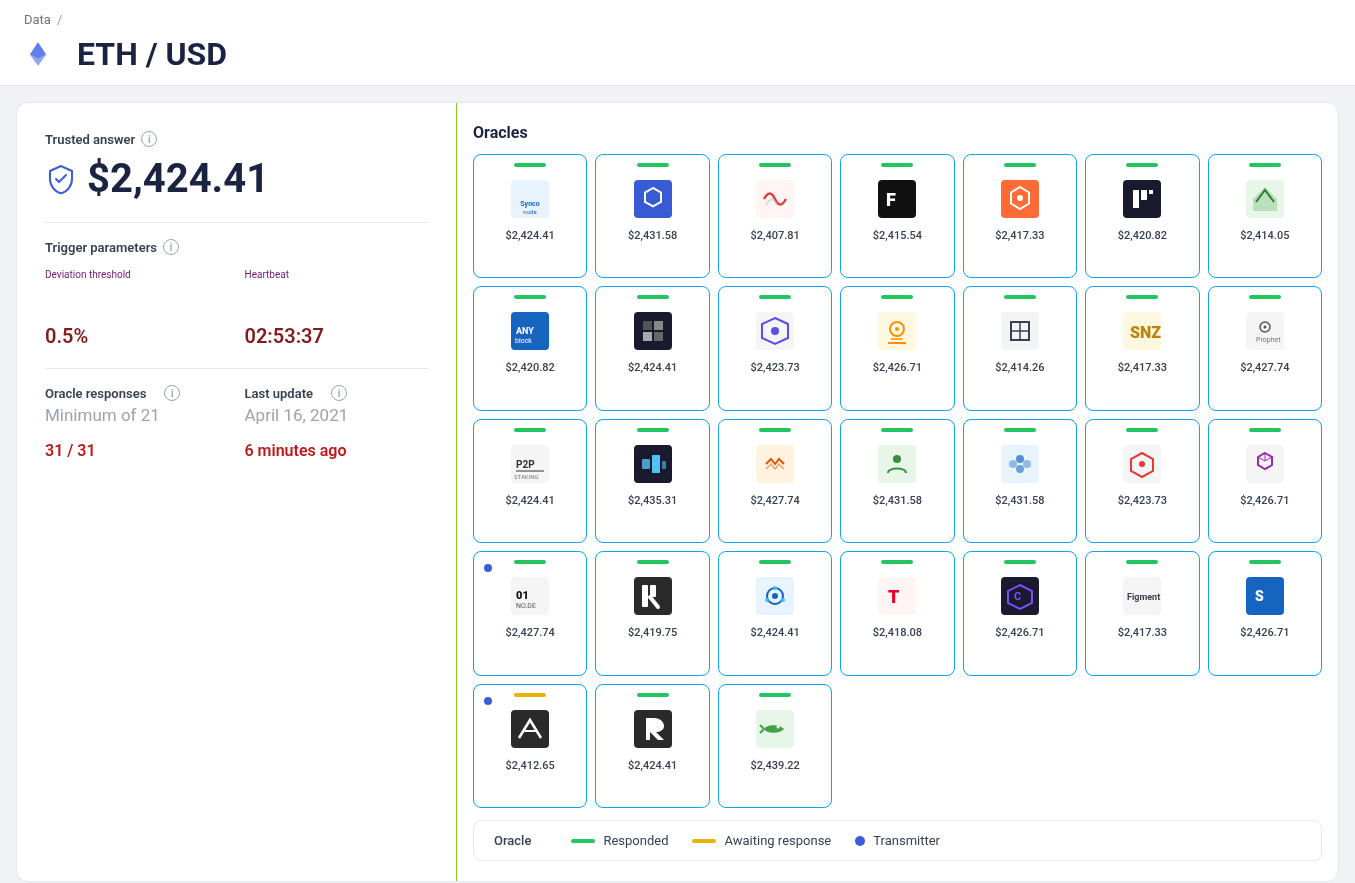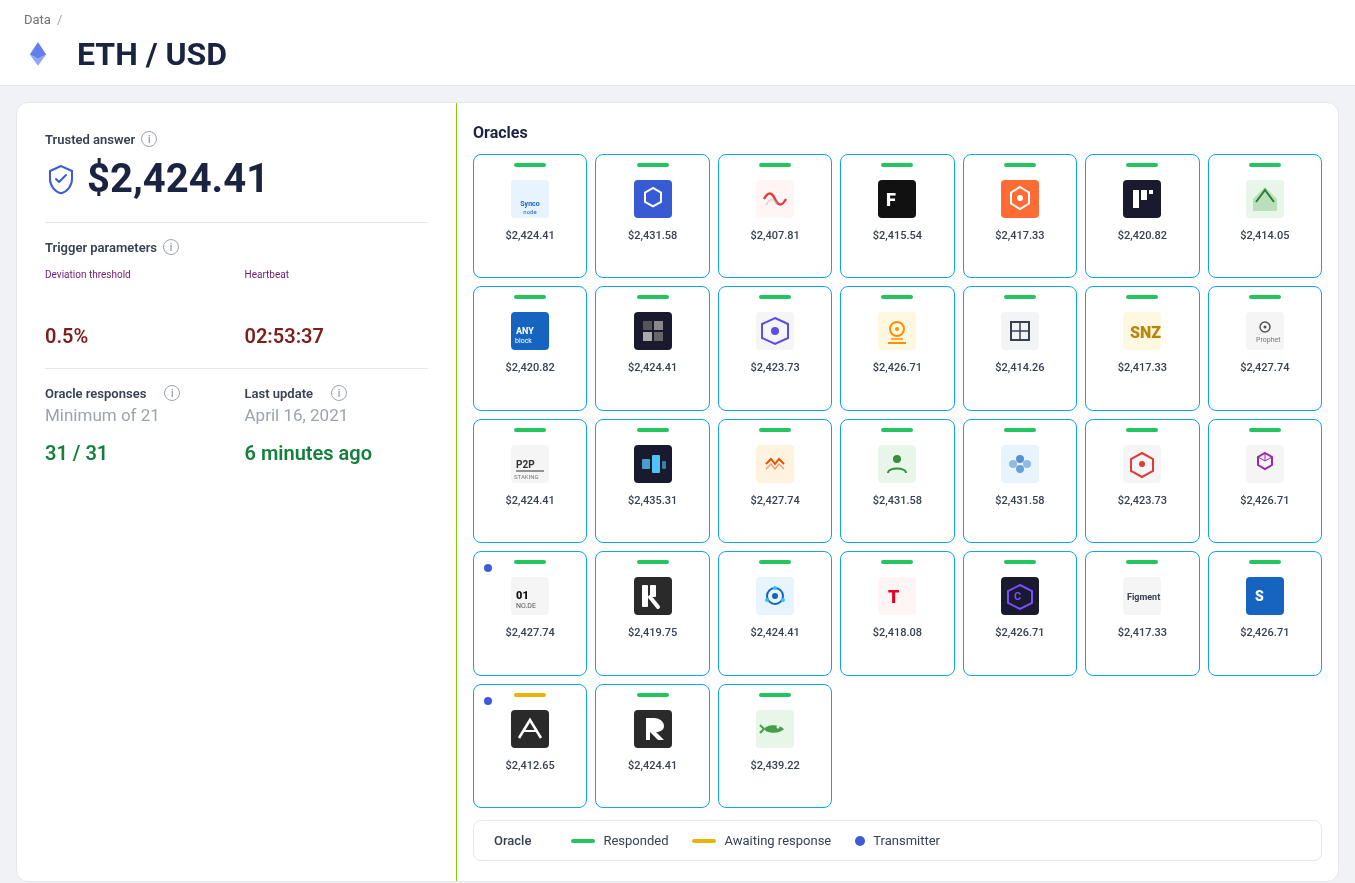--- a/index.html
+++ b/index.html
@@ -127,23 +127,23 @@
       align-items: center;
       gap: 18px;
       margin-bottom: 4px;
     }
     .oracle-sub {
       font-size: 17px;
       color: #9ca3af;
       margin-bottom: 16px;
     }
     .oracle-value {
-      font-size: 20px;
+      font-size: 16px;
       font-weight: 600;
-      color: #15803d;
+      color: #b91c1c;
     }
     .right-panel {
       flex: 1;
       padding: 20px 16px;
       display: flex;
       flex-direction: column;
     }
     .oracles-title {
       font-size: 16px;
       font-weight: 700;

